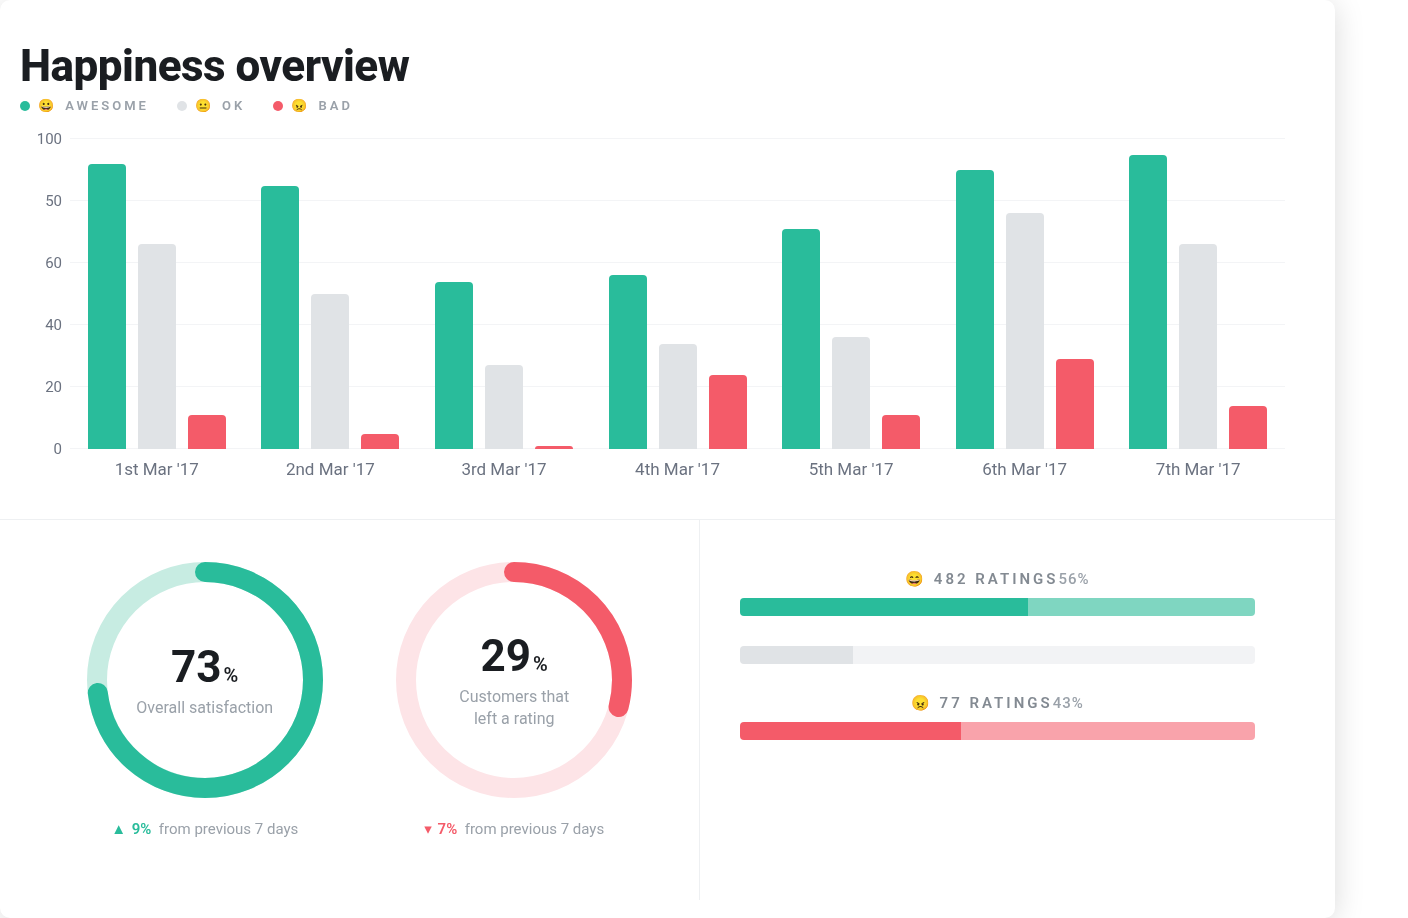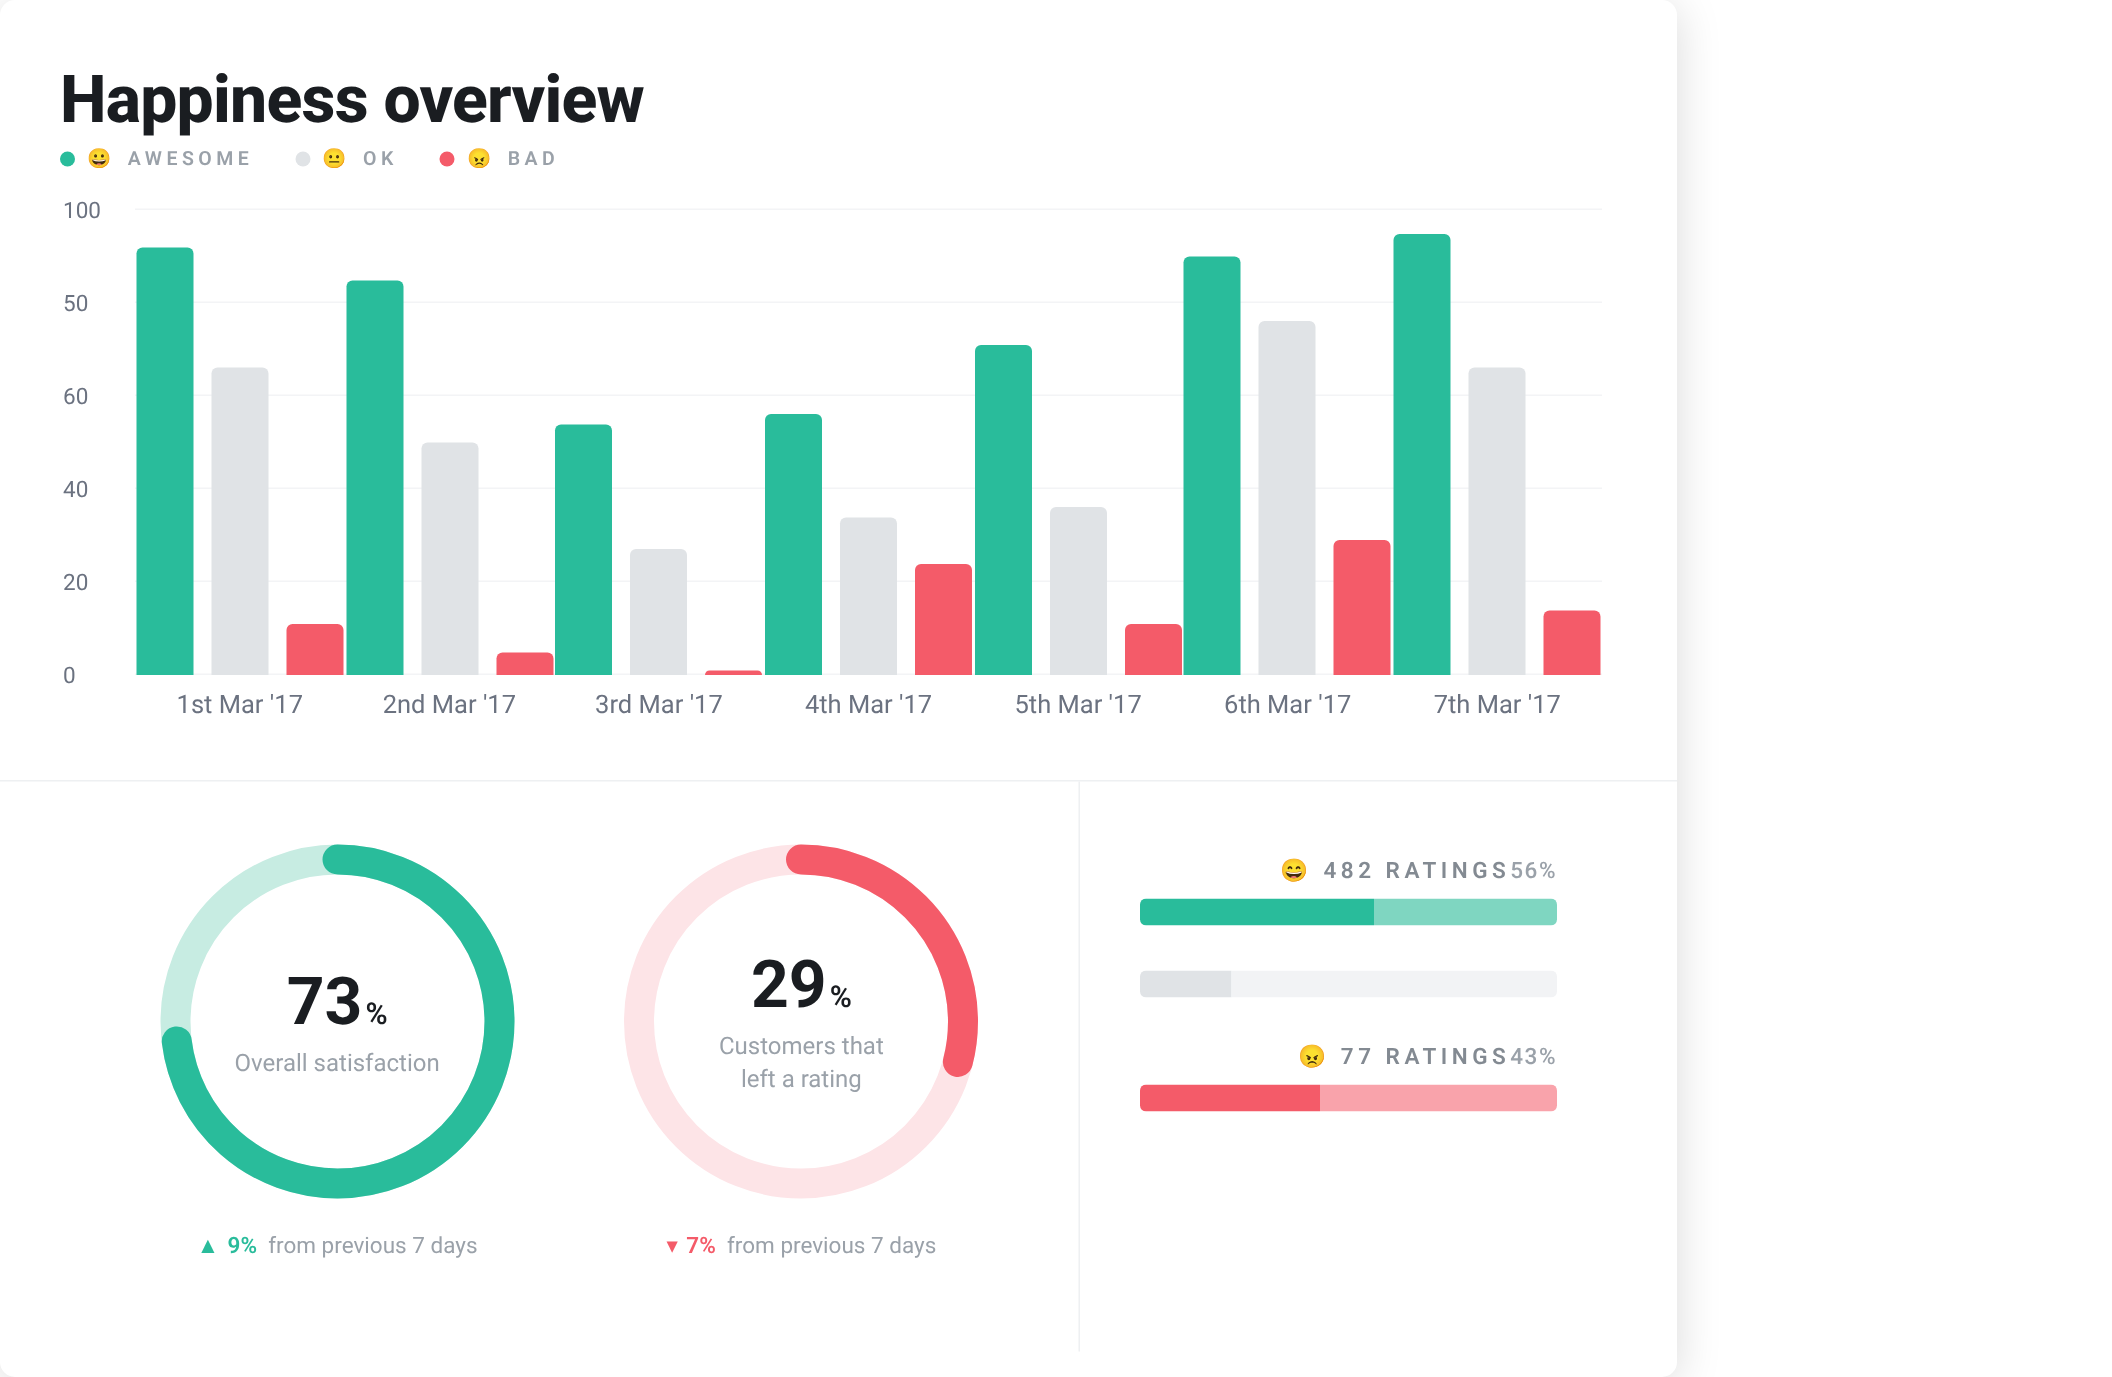--- a/index.html
+++ b/index.html
@@ -13,26 +13,26 @@
     --border:#eef0f2;
   }
   *{box-sizing:border-box;}
   body{
     margin:0;
     font-family:-apple-system,BlinkMacSystemFont,"Segoe UI",Roboto,Helvetica,Arial,sans-serif;
     background:#fff;
     color:var(--text);
   }
   .card{
-    width:1118px;
+    width:1335px;
     height:918px;
     background:#fff;
     border-radius:10px;
     box-shadow:0 4px 30px rgba(0,0,0,.15);
-    padding:40px 40px 0 40px;
+    padding:40px 40px 0 20px;
     position:relative;
   }
   h1{
     font-size:44px;
     font-weight:800;
     margin:0 0 6px 0;
     letter-spacing:-0.5px;
   }
   .legend{
     display:flex;
@@ -61,21 +61,21 @@
   }
   .gridline{
     position:absolute;left:0;right:0;height:1px;background:#f3f4f6;
   }
   .ytick{
     position:absolute;
     left:-48px;
     font-size:15px;
     color:#6b7280;
     transform:translateY(-50%);
-    width:40px;text-align:left;
+    width:40px;text-align:right;
   }
   .bars{
     position:absolute;left:0;right:0;top:0;bottom:0;
     display:flex;
     align-items:flex-end;
     justify-content:space-around;
   }
   .group{
     flex:1;
     display:flex;
@@ -116,21 +116,21 @@
   .delta .arrow-down{color:var(--red);display:inline-block;margin-right:2px;}
   .delta .dv{font-weight:600;}
   .delta .dv.up{color:var(--teal);}
   .delta .dv.down{color:var(--red);}
   .bottom-right{
     flex:1;
     padding:50px 40px 30px 40px;
   }
   .rating-row{margin-bottom:30px;}
   .rating-head{
-    display:flex;justify-content:flex-end;align-items:center;
+    display:flex;justify-content:center;align-items:center;
     font-size:15px;letter-spacing:3px;font-weight:600;color:#838a92;margin-bottom:10px;
   }
   .rating-pct{color:var(--grey-text);letter-spacing:1px;font-weight:500;}
   .progress{height:18px;border-radius:4px;overflow:hidden;display:flex;}
   .progress .fill{height:100%;}
   .progress .rest{height:100%;flex:1;}
 </style>
 </head>
 <body>
 

